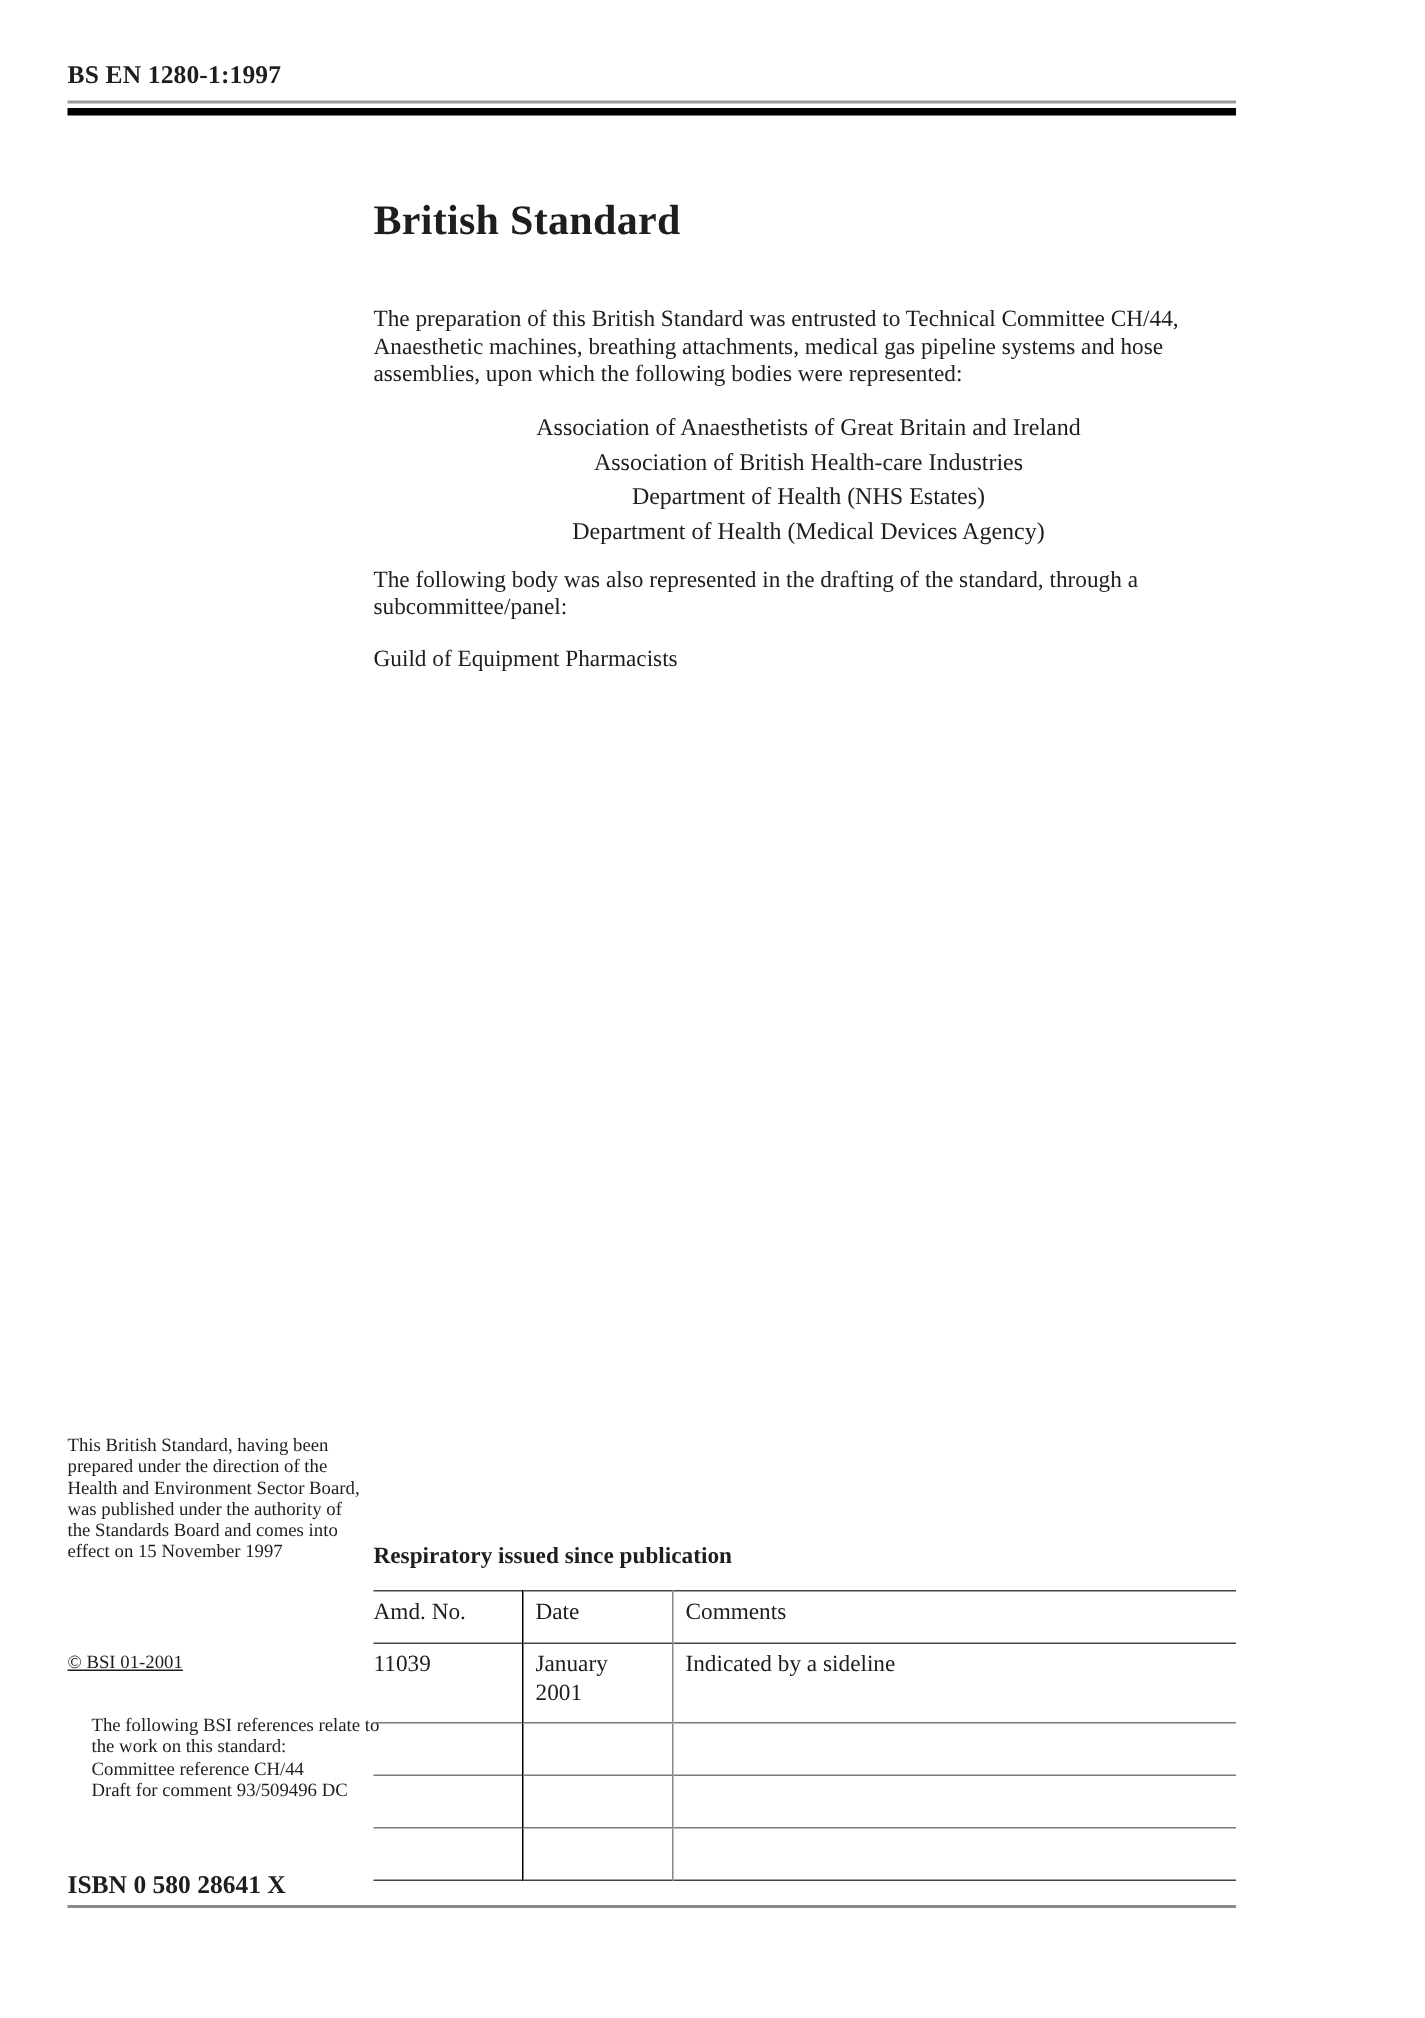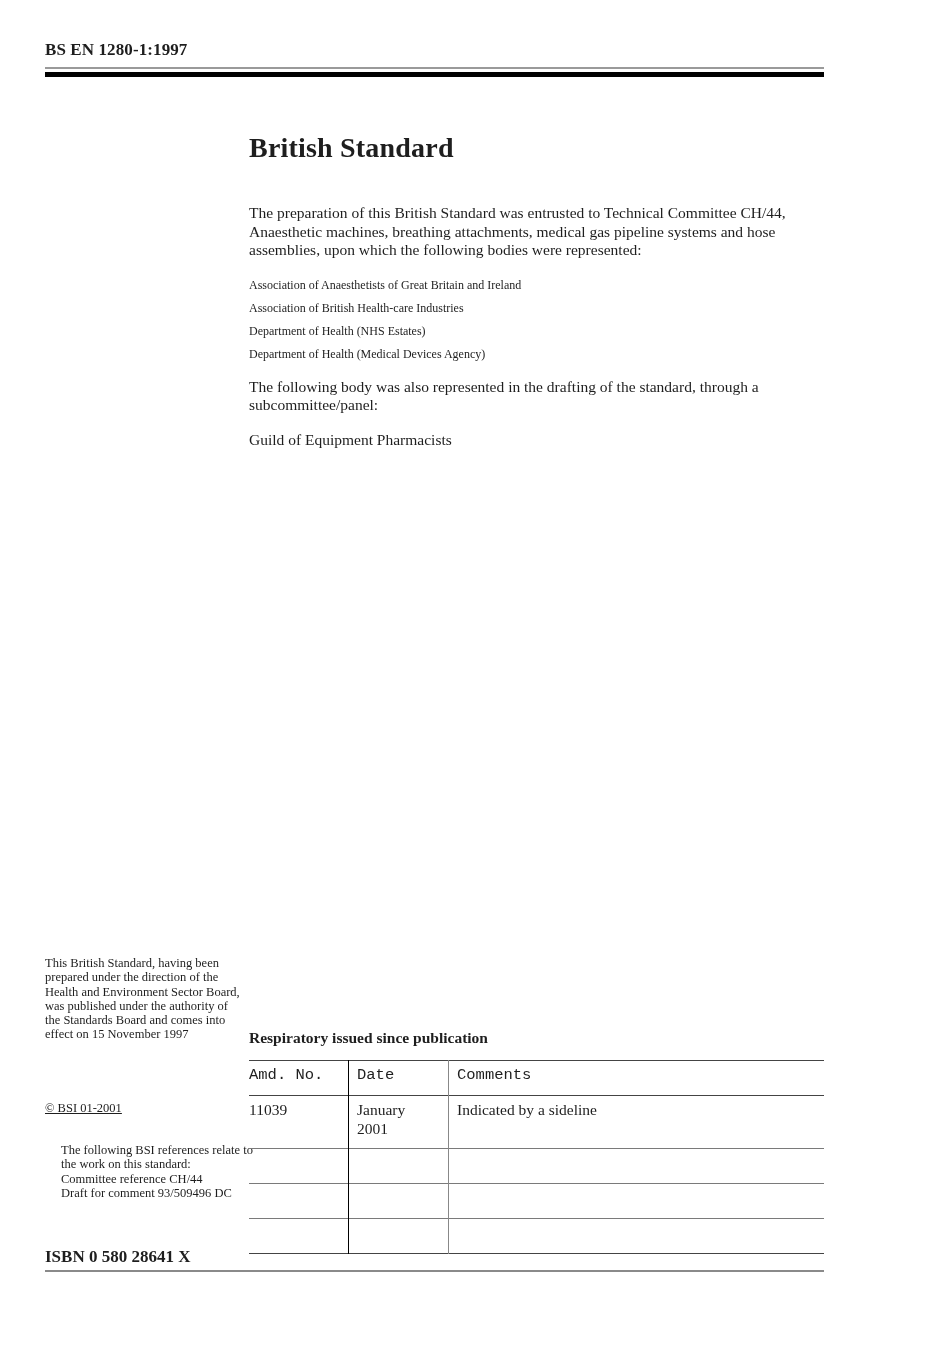--- a/index.html
+++ b/index.html
@@ -6,36 +6,36 @@
     body { width: 950px; height: 1345px; position: relative; overflow: hidden;
            font-family: "Liberation Serif", "DejaVu Serif", serif; color: #1e1e1e; }
     .doc-id { position: absolute; left: 45px; top: 40px; font-size: 17px; font-weight: bold; letter-spacing: 0.1px; }
     .rule-thin { position: absolute; left: 45px; width: 779px; top: 67px; height: 2px; background: #9a9a9a; }
     .rule-thick { position: absolute; left: 45px; width: 779px; top: 72px; height: 5px; background: #000; }
     .main { position: absolute; left: 249px; width: 580px; top: 100px; }
     .title { font-size: 28px; font-weight: bold; line-height: 32px; margin: 0; letter-spacing: 0.2px; }
     .para { font-size: 15.5px; line-height: 18.5px; margin: 0; }
     .intro { margin-top: 40px; }
     .bodies { margin-top: 14px; }
-    .bodies div { font-size: 12px; line-height: 23px; }
+    .bodies div { font-size: 16px; line-height: 23px; text-align: center; }
     .also { margin-top: 12px; }
     .guild { margin-top: 16px; font-size: 15.5px; }
     .side { position: absolute; left: 45px; width: 195px; font-size: 12.5px; line-height: 14.3px; }
     .side1 { top: 956px; }
     .side2 { top: 1101px; text-decoration: underline; }
     .side3 { top: 1143px; margin-left: 16px; }
     .isbn { position: absolute; left: 45px; top: 1247px; font-size: 17px; font-weight: bold; }
     .bottom-rule { position: absolute; left: 45px; width: 779px; top: 1270px; height: 2px; background: #8a8a8a; }
     .amend-title { position: absolute; left: 249px; top: 1029px; font-size: 15.5px; font-weight: bold; }
     .amend-table { position: absolute; left: 249px; top: 1060px; width: 575px; border-collapse: collapse; font-size: 15.5px; }
     .amend-table td, .amend-table th { font-weight: normal; text-align: left; vertical-align: top; padding: 5px 9px 0 0; line-height: 18.5px; }
     .amend-table tr { height: 35px; }
     .amend-table tr.first-row { height: 53px; }
     .amend-table tr { border-bottom: 1.5px solid #7a7a7a; }
-    .amend-table thead tr { border-top: 1.5px solid #444; border-bottom: 1.5px solid #444; font-family: Liberation Mono, monospace; }
+    .amend-table thead tr { border-top: 1.5px solid #444; border-bottom: 1.5px solid #444; }
     .amend-table tr:last-child { border-bottom: 1.5px solid #444; }
     .col1 { width: 90px; border-right: 1px solid #000; }
     .col2 { width: 82px; border-right: 1.5px solid #888; padding-left: 8px !important; }
     .col3 { padding-left: 8px !important; }
   </style>
 </head>
 <body>
 
 <div class="doc-id">BS EN 1280-1:1997</div>
 <div class="rule-thin"></div>

